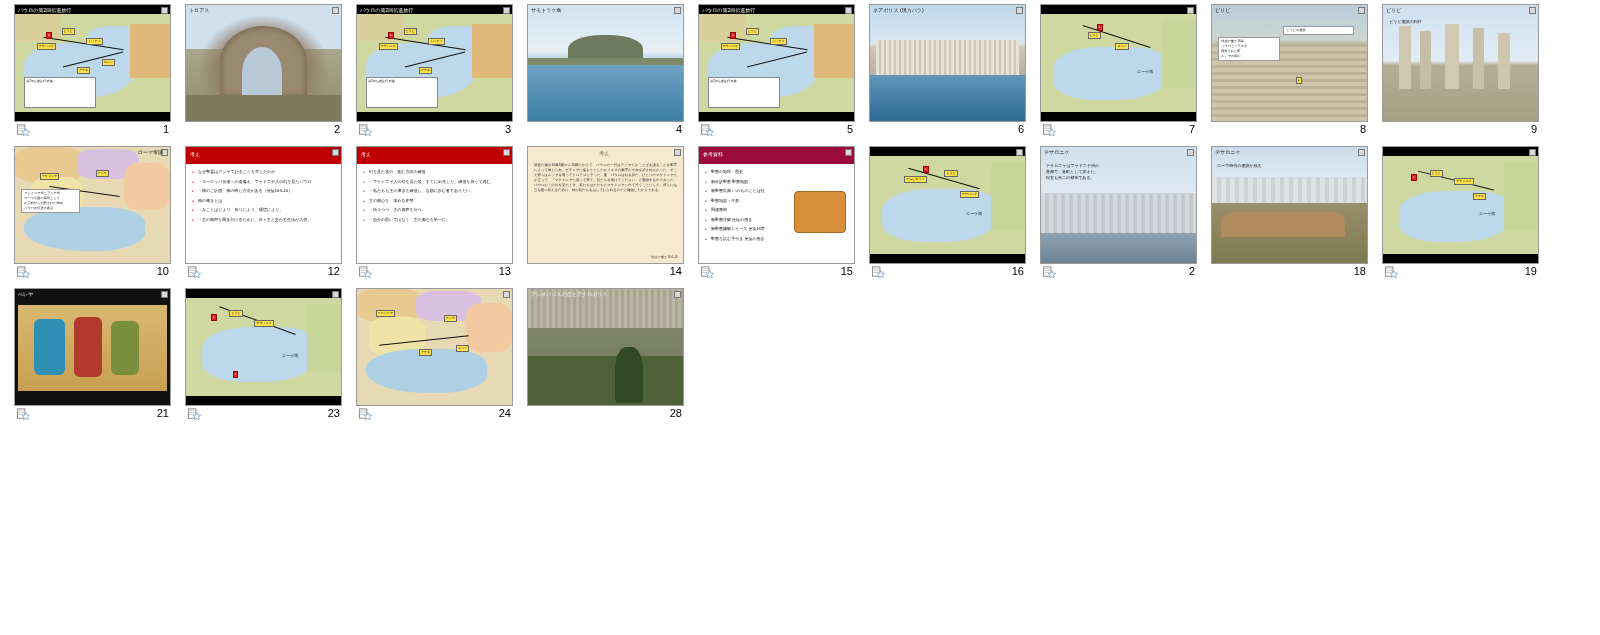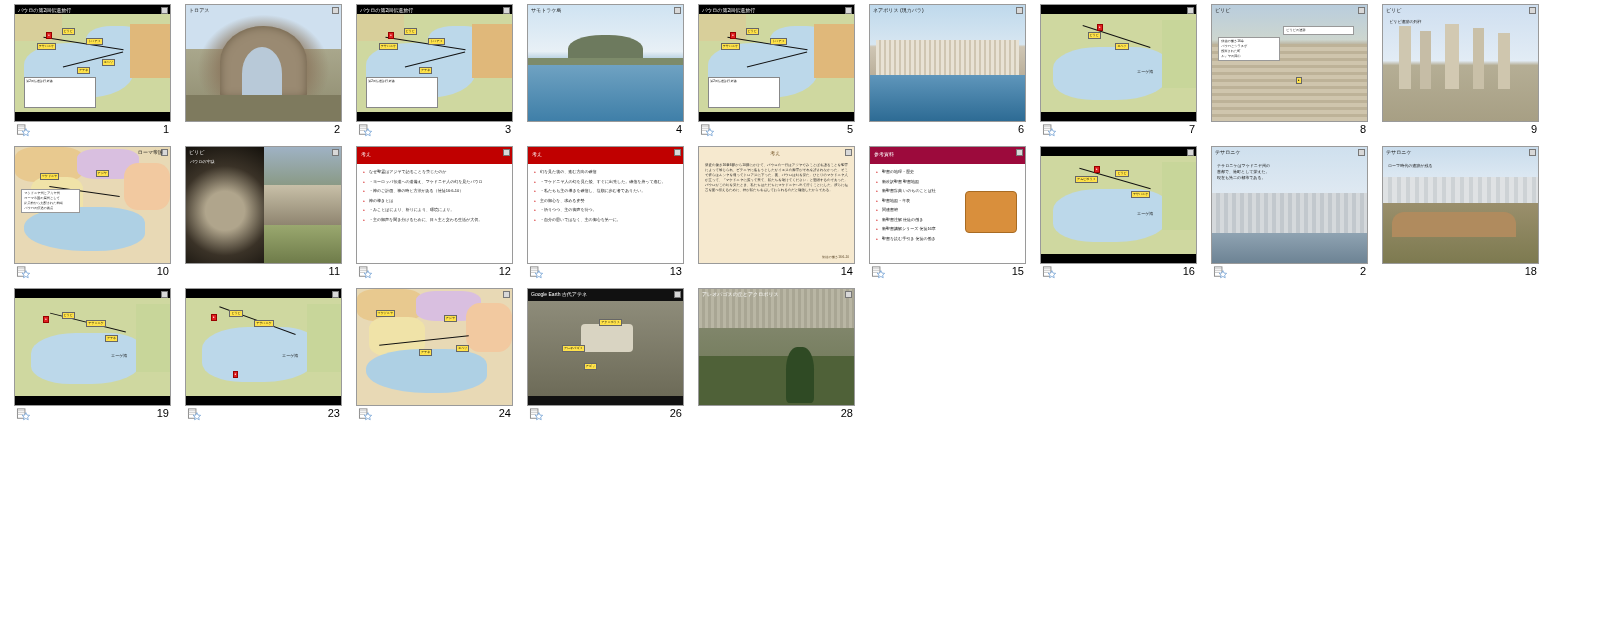--- a/index.html
+++ b/index.html
@@ -354,37 +354,20 @@
       <div class="meta">
         <svg class="anim-icon" viewBox="0 0 16 16">
             <rect x="1" y="2" width="8" height="10" fill="#fff" stroke="#888" stroke-width="1"></rect>
             <path d="M1 4h8M1 6h8M1 8h6" stroke="#aaa" stroke-width="0.6"></path>
             <path d="M10 6l1.2 2.6 2.8.3-2.1 1.9.6 2.8-2.5-1.4-2.5 1.4.6-2.8-2.1-1.9 2.8-.3z" fill="#fff" stroke="#6a9bd1" stroke-width="0.8"></path>
           </svg>
         <span class="num">10</span>
       </div>
     </div>
 
-    <div class="slide-cell">
-      <div class="thumb-wrap">
-        <div class="thumb">
-          <div style="position:absolute;inset:0;background:#000;"></div>
-          <div style="position:absolute;left:0;top:0;width:50%;height:100%;background:radial-gradient(circle at 50% 55%, #b0a58c 0 26%, #3a3227 60%, #14110c 100%);"></div>
-          <div style="position:absolute;left:50%;top:0;width:50%;height:33%;background:linear-gradient(#9fb2c4,#8a9a86);"></div>
-          <div style="position:absolute;left:50%;top:33%;width:50%;height:34%;background:linear-gradient(#c8c0a8,#8f8570);"></div>
-          <div style="position:absolute;left:50%;top:67%;width:50%;height:33%;background:linear-gradient(#9aa86f,#6f7c4a);"></div>
-          <div class="s-title" style="color:#fff;">ピリピ</div>
-          <div class="caption-white" style="left:4px;top:12px;">パウロの牢獄</div>
-          <div class="corner"></div>
-        </div>
-      </div>
-      <div class="meta">
-          <span class="num">11</span>
-        </div>
-    </div>
 
     <div class="slide-cell">
       <div class="thumb-wrap">
         <div class="thumb">
           <div class="txt-slide">
             <div class="bar"></div>
             <div class="bar-title">考え</div>
             <ul class="bullets" style="padding:0;margin:0;">
               <li>なぜ聖霊はアジヤで語ることを禁じたのか</li>
               <li style="list-style:none;">・ヨーロッパ伝道への道備え、マケドニヤ人の幻を見たパウロ</li>
@@ -574,20 +557,42 @@
         <svg class="anim-icon" viewBox="0 0 16 16">
             <rect x="1" y="2" width="8" height="10" fill="#fff" stroke="#888" stroke-width="1"></rect>
             <path d="M1 4h8M1 6h8M1 8h6" stroke="#aaa" stroke-width="0.6"></path>
             <path d="M10 6l1.2 2.6 2.8.3-2.1 1.9.6 2.8-2.5-1.4-2.5 1.4.6-2.8-2.1-1.9 2.8-.3z" fill="#fff" stroke="#6a9bd1" stroke-width="0.8"></path>
           </svg>
         <span class="num">19</span>
       </div>
     </div>
 
 
+    <div class="slide-cell">
+      <div class="thumb-wrap">
+        <div class="thumb">
+          <div style="position:absolute;inset:0;background:#111;"></div>
+          <div style="position:absolute;left:2%;top:14%;width:96%;height:74%;background:linear-gradient(#d8b870,#c79f52);"></div>
+          <div style="position:absolute;left:12%;top:26%;width:20%;height:48%;background:#2f8fb5;border-radius:6px;"></div>
+          <div style="position:absolute;left:38%;top:24%;width:18%;height:52%;background:#b23b2e;border-radius:6px;"></div>
+          <div style="position:absolute;left:62%;top:28%;width:18%;height:46%;background:#7a8f3b;border-radius:6px;"></div>
+          <div style="position:absolute;left:0;bottom:0;width:100%;height:10%;background:#111;"></div>
+          <div class="s-title" style="color:#fff;">ベレヤ</div>
+          <div class="corner"></div>
+        </div>
+      </div>
+      <div class="meta">
+        <svg class="anim-icon" viewBox="0 0 16 16">
+            <rect x="1" y="2" width="8" height="10" fill="#fff" stroke="#888" stroke-width="1"></rect>
+            <path d="M1 4h8M1 6h8M1 8h6" stroke="#aaa" stroke-width="0.6"></path>
+            <path d="M10 6l1.2 2.6 2.8.3-2.1 1.9.6 2.8-2.5-1.4-2.5 1.4.6-2.8-2.1-1.9 2.8-.3z" fill="#fff" stroke="#6a9bd1" stroke-width="0.8"></path>
+          </svg>
+        <span class="num">21</span>
+      </div>
+    </div>
 
 
     <div class="slide-cell">
       <div class="thumb-wrap">
         <div class="thumb">
           <div class="letterbox"></div>
           <div class="lb-inner">
             <div class="map-olive" style="inset:0;">
               <div class="sea" style="left:10%;top:30%;width:74%;height:56%;"></div>
               <div class="land" style="right:0;top:6%;width:22%;height:70%;background:#c8d69a;"></div>
@@ -634,42 +639,20 @@
         <svg class="anim-icon" viewBox="0 0 16 16">
             <rect x="1" y="2" width="8" height="10" fill="#fff" stroke="#888" stroke-width="1"></rect>
             <path d="M1 4h8M1 6h8M1 8h6" stroke="#aaa" stroke-width="0.6"></path>
             <path d="M10 6l1.2 2.6 2.8.3-2.1 1.9.6 2.8-2.5-1.4-2.5 1.4.6-2.8-2.1-1.9 2.8-.3z" fill="#fff" stroke="#6a9bd1" stroke-width="0.8"></path>
           </svg>
         <span class="num">24</span>
       </div>
     </div>
 
 
-    <div class="slide-cell">
-      <div class="thumb-wrap">
-        <div class="thumb">
-          <div style="position:absolute;inset:0;background:#111;"></div>
-          <div style="position:absolute;left:0;top:10%;width:100%;height:82%;background:linear-gradient(#8e8c7a,#6d6b58);"></div>
-          <div style="position:absolute;left:34%;top:30%;width:34%;height:24%;background:#d9d4c2;border-radius:4px;"></div>
-          <div class="s-title" style="color:#fff;">Google Earth 古代アテネ</div>
-          <div class="pin" style="left:46%;top:26%;">アクロポリス</div>
-          <div class="pin" style="left:22%;top:48%;">アレオパゴス</div>
-          <div class="pin" style="left:36%;top:64%;">アゴラ</div>
-          <div class="corner"></div>
-        </div>
-      </div>
-      <div class="meta">
-        <svg class="anim-icon" viewBox="0 0 16 16">
-            <rect x="1" y="2" width="8" height="10" fill="#fff" stroke="#888" stroke-width="1"></rect>
-            <path d="M1 4h8M1 6h8M1 8h6" stroke="#aaa" stroke-width="0.6"></path>
-            <path d="M10 6l1.2 2.6 2.8.3-2.1 1.9.6 2.8-2.5-1.4-2.5 1.4.6-2.8-2.1-1.9 2.8-.3z" fill="#fff" stroke="#6a9bd1" stroke-width="0.8"></path>
-          </svg>
-        <span class="num">26</span>
-      </div>
-    </div>
 
 
     <div class="slide-cell">
       <div class="thumb-wrap">
         <div class="thumb">
           <div class="ph" style="background:linear-gradient(#8e8e7a 0%,#7e8468 40%,#6a7452 100%);"></div>
           <div style="position:absolute;left:0;top:0;width:100%;height:34%;background:repeating-linear-gradient(90deg,#b9b6a4 0 3px,#a9a694 3px 6px);"></div>
           <div style="position:absolute;left:0;bottom:0;width:100%;height:42%;background:#4f6138;"></div>
           <div style="position:absolute;left:56%;bottom:2%;width:18%;height:48%;background:#2f4a24;border-radius:40% 40% 10% 10%;"></div>
           <div class="s-title" style="color:#fff;">アレオパゴスの丘とアクロポリス</div>

